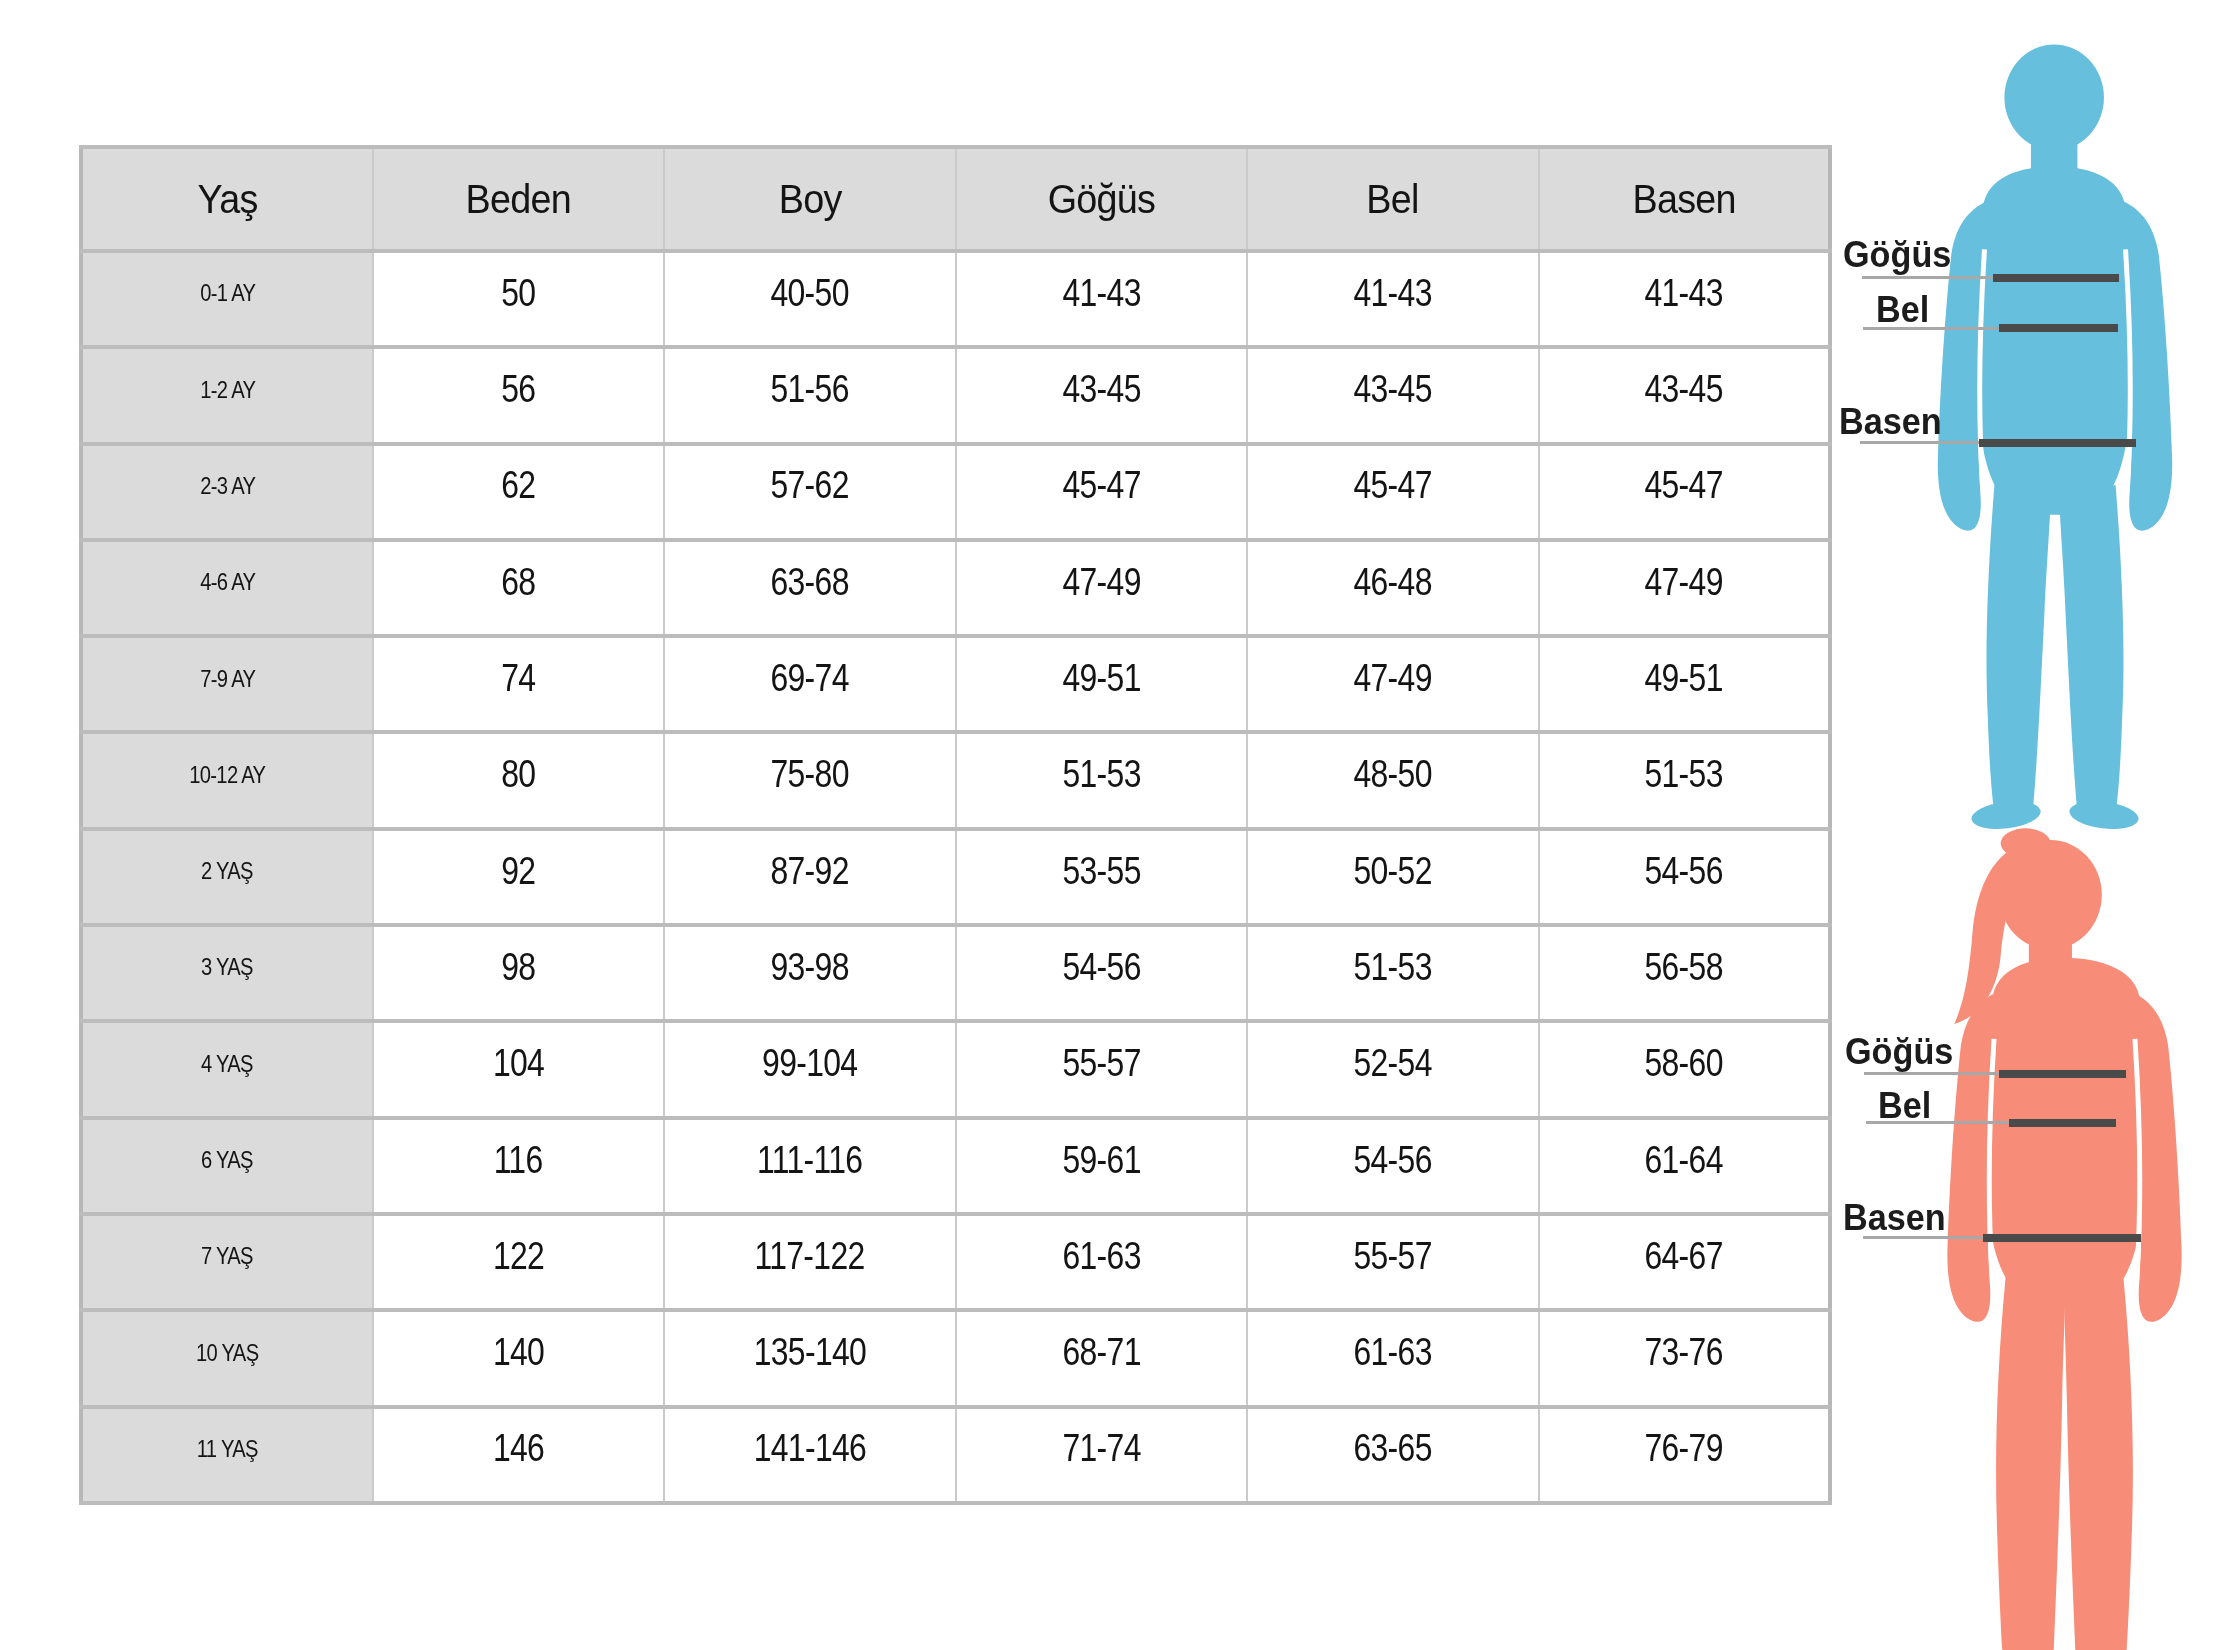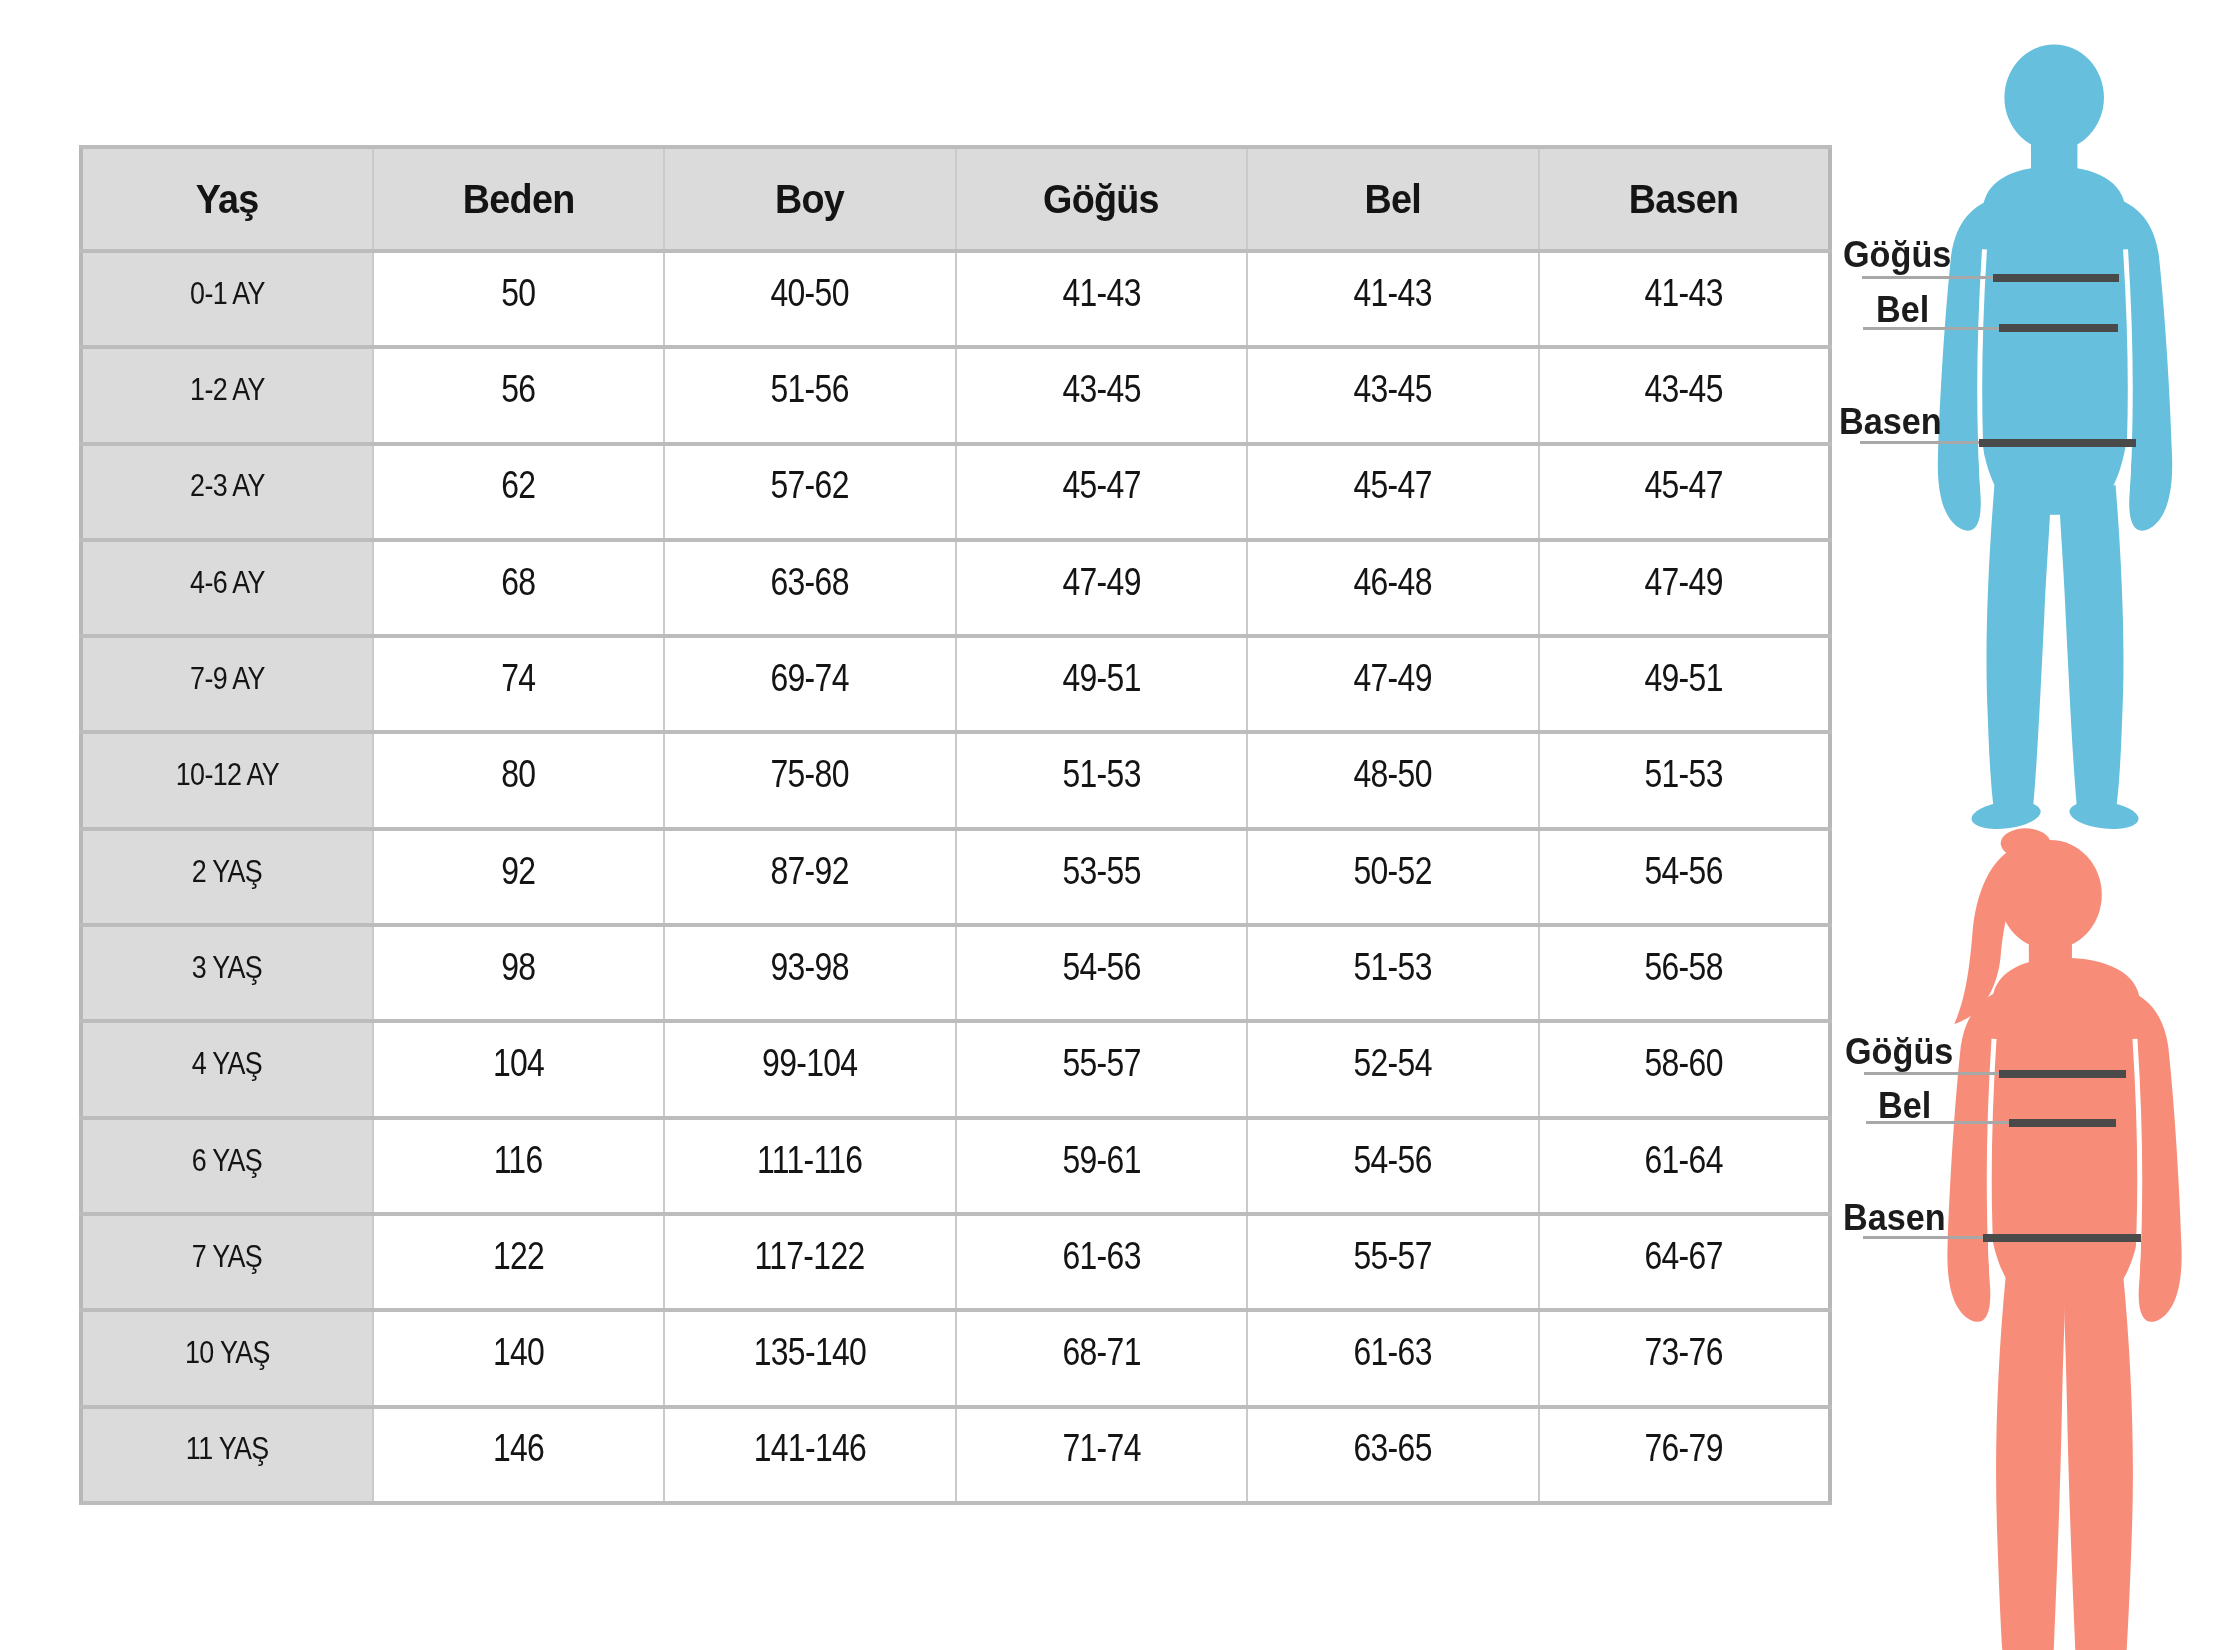--- a/index.html
+++ b/index.html
@@ -11,23 +11,23 @@
   table.size-table{
     position:absolute;left:79px;top:145px;width:1753px;height:1360px;
     border-collapse:collapse;table-layout:fixed;
     border:4.1px solid #b7b7b7;
   }
   .size-table th,.size-table td{
     border-top:4.1px solid #bcbcbc;border-bottom:4.1px solid #bcbcbc;
     border-left:2.5px solid #cacaca;border-right:2.5px solid #cacaca;
     text-align:center;vertical-align:middle;padding:0;overflow:hidden;white-space:nowrap;
   }
-  .size-table th{background:#dbdbdb;font-weight:bold;font-size:41px;height:100px;}
+  .size-table th{background:#dbdbdb;font-weight:normal;font-size:41px;height:100px;}
   .size-table td{background:#ffffff;font-size:38px;height:70px;}
-  .size-table td.age{background:#dbdbdb;font-size:32px;}
+  .size-table td.age{background:#dbdbdb;font-size:24px;}
   .size-table th > span{display:inline-block;transform:scaleX(0.92);letter-spacing:-0.8px;}
   .size-table td > span{display:inline-block;transform:scaleX(0.84);letter-spacing:-0.8px;position:relative;top:-5.8px;}
   
   .fig-svg{position:absolute;z-index:1;}
   .fig-boy{left:1928px;top:37px;width:254px;height:798px;}
   .fig-girl{left:1936px;top:825px;width:257px;height:825px;}
   .fig-label{
     position:absolute;z-index:3;font-weight:bold;font-size:36px;line-height:1.0;
     color:#1c1c1c;transform:scaleX(0.95);transform-origin:left top;white-space:nowrap;
   }

